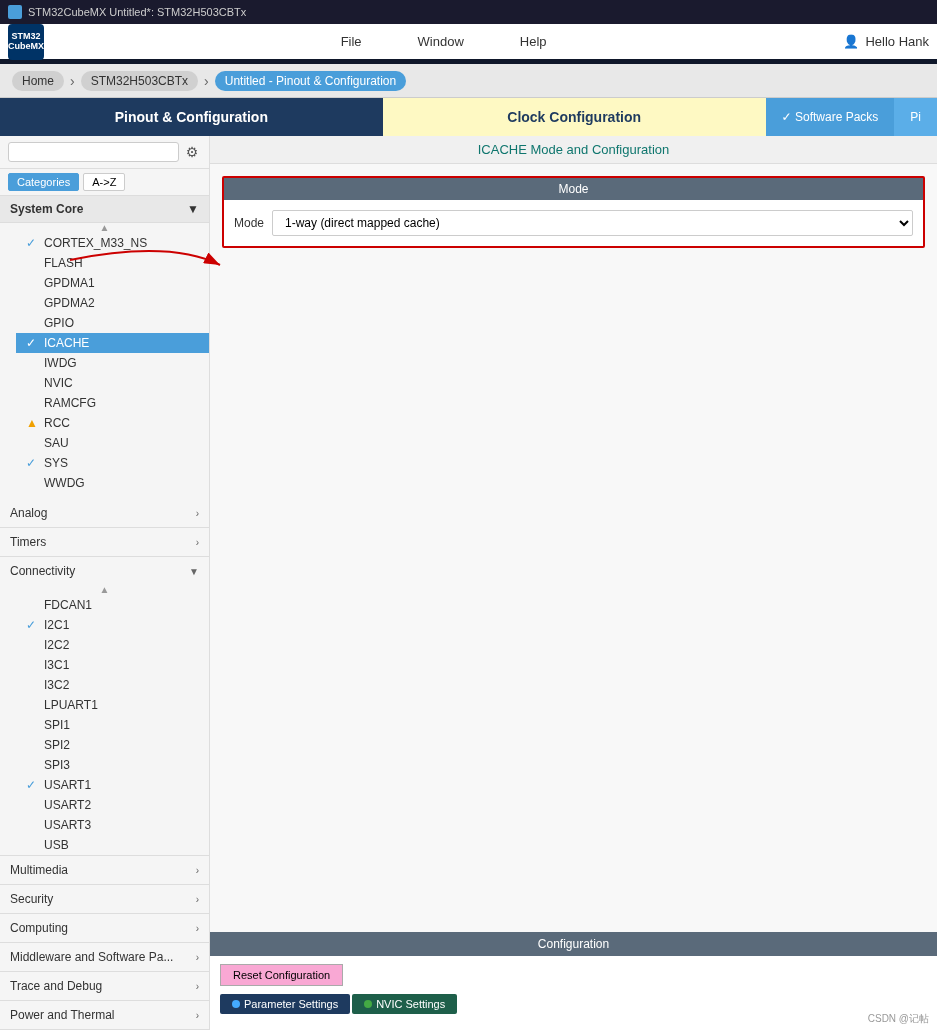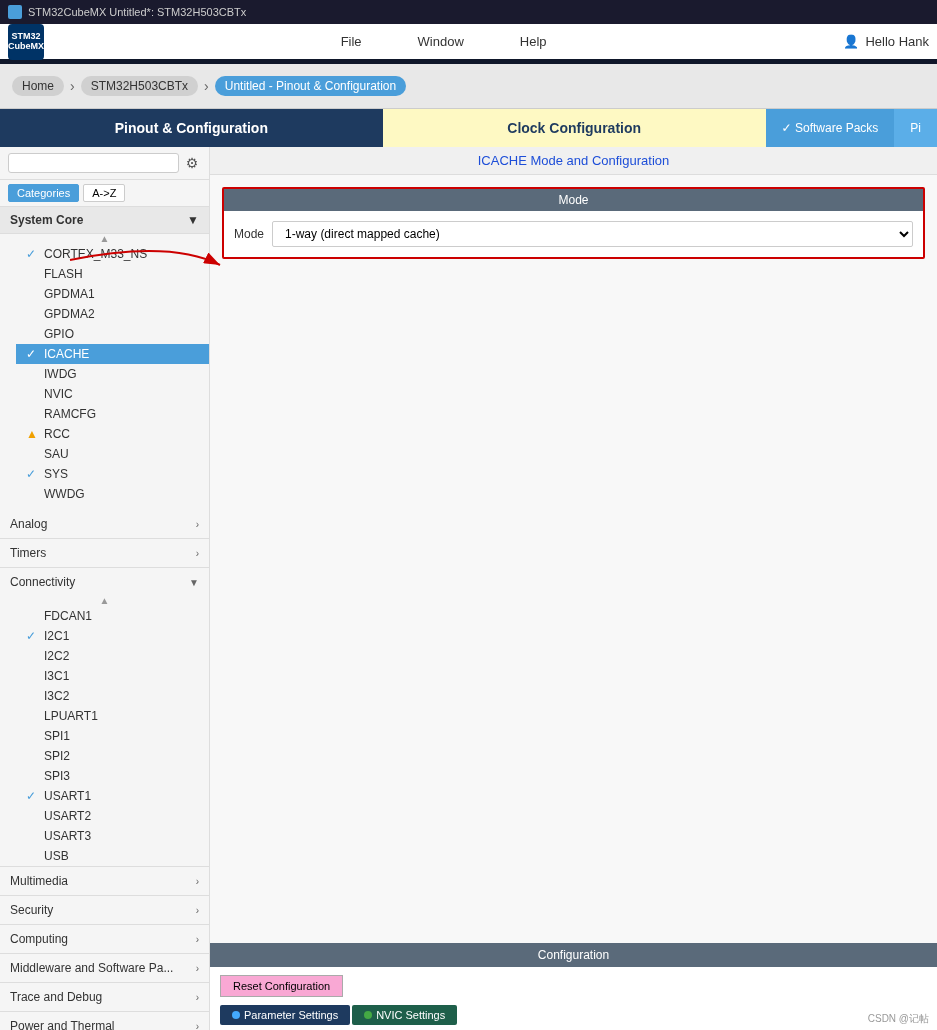--- a/index.html
+++ b/index.html
@@ -12,21 +12,21 @@
     
     .menu-bar { background: #ffffff; border-bottom: 5px solid #0f172a; display: flex; align-items: center; justify-content: space-between; padding: 0 8px; height: 40px; }
     .logo { display: flex; align-items: center; gap: 4px; }
     .logo-box { width: 36px; height: 36px; background: #003366; border-radius: 4px; display: flex; align-items: center; justify-content: center; }
     .logo-text { font-size: 9px; color: white; text-align: center; line-height: 1.1; font-weight: bold; }
     .menu-items { display: flex; gap: 40px; }
     .menu-item { font-size: 13px; color: #333; cursor: pointer; padding: 4px 8px; }
     .user-section { display: flex; align-items: center; gap: 6px; font-size: 13px; color: #333; }
 
     
-    .breadcrumb { background: #e8e8e8; padding: 6px 12px; display: flex; align-items: center; gap: 6px; height: 45px; border-bottom: 1px solid #ccc; }
+    .breadcrumb { background: #e8e8e8; padding: 6px 12px; display: flex; align-items: center; gap: 6px; height: 34px; border-bottom: 1px solid #ccc; }
     .breadcrumb-item { font-size: 12px; color: #333; padding: 3px 10px; background: #d0d0d0; border-radius: 12px; }
     .breadcrumb-item.active { background: #4a9eda; color: white; }
     .breadcrumb-arrow { color: #666; font-size: 14px; }
 
     
     .tab-bar { display: flex; height: 38px; }
     .tab { flex: 1; display: flex; align-items: center; justify-content: center; font-size: 14px; font-weight: bold; cursor: pointer; }
     .tab.active { background: #1e3a5f; color: white; }
     .tab.inactive { background: #fef9c3; color: #1e3a5f; }
     .software-packs-tab { background: #4a9eda; color: white; font-size: 12px; padding: 0 16px; display: flex; align-items: center; height: 38px; gap: 4px; }
@@ -56,21 +56,21 @@
     .sidebar-divider { height: 6px; }
     .scroll-indicator { text-align: center; color: #999; font-size: 10px; line-height: 1; }
 
     
     .cat-section { border-bottom: 1px solid #ddd; }
     .cat-header { display: flex; align-items: center; justify-content: space-between; padding: 7px 10px; cursor: pointer; font-size: 12px; color: #333; font-weight: 500; }
     .chevron { font-size: 10px; color: #666; }
 
     
     .content-area { flex: 1; background: #f8f8f8; display: flex; flex-direction: column; overflow: hidden; }
-    .content-title { background: #f0f0f0; padding: 6px 12px; font-size: 13px; color: #1d4ed8; text-align: center; border-bottom: 1px solid #ddd; }
+    .content-title { background: #f0f0f0; padding: 6px 12px; font-size: 13px; color: #0f766e; text-align: center; border-bottom: 1px solid #ddd; }
 
     
     .mode-section { margin: 12px; border: 2px solid #cc0000; border-radius: 2px; background: white; }
     .mode-header { background: #5a6a7a; color: white; padding: 4px 10px; font-size: 12px; text-align: center; }
     .mode-content { padding: 10px; }
     .mode-row { display: flex; align-items: center; gap: 8px; }
     .mode-label { font-size: 12px; color: #333; white-space: nowrap; }
     .mode-select { flex: 1; padding: 4px 8px; border: 1px solid #ccc; background: white; font-size: 12px; border-radius: 2px; cursor: pointer; }
 
     

